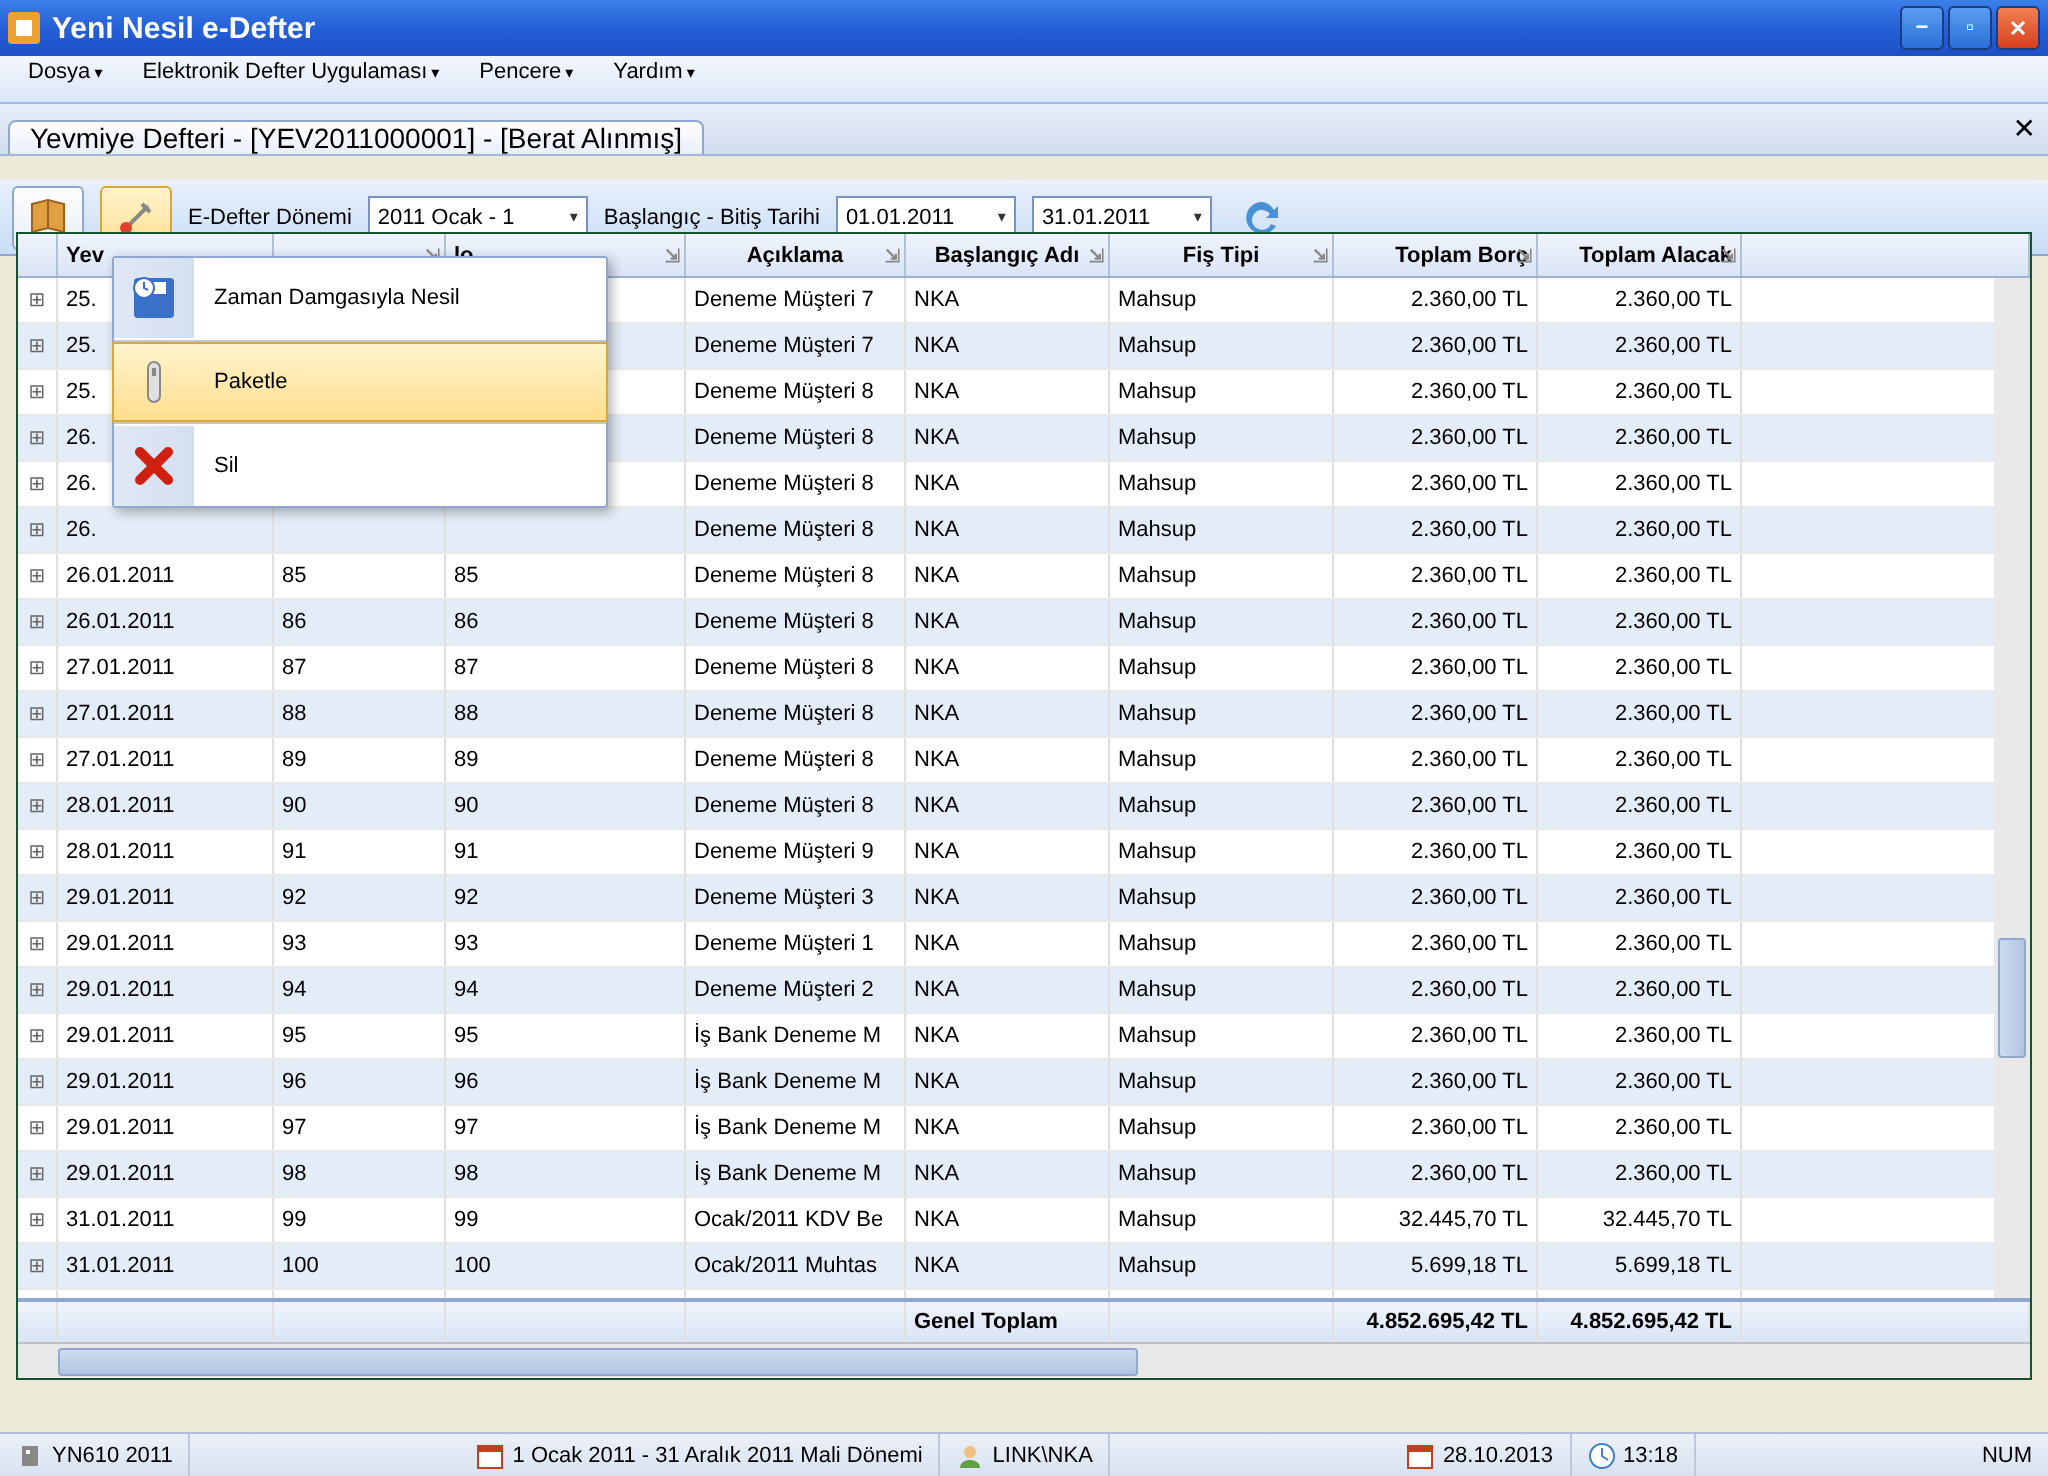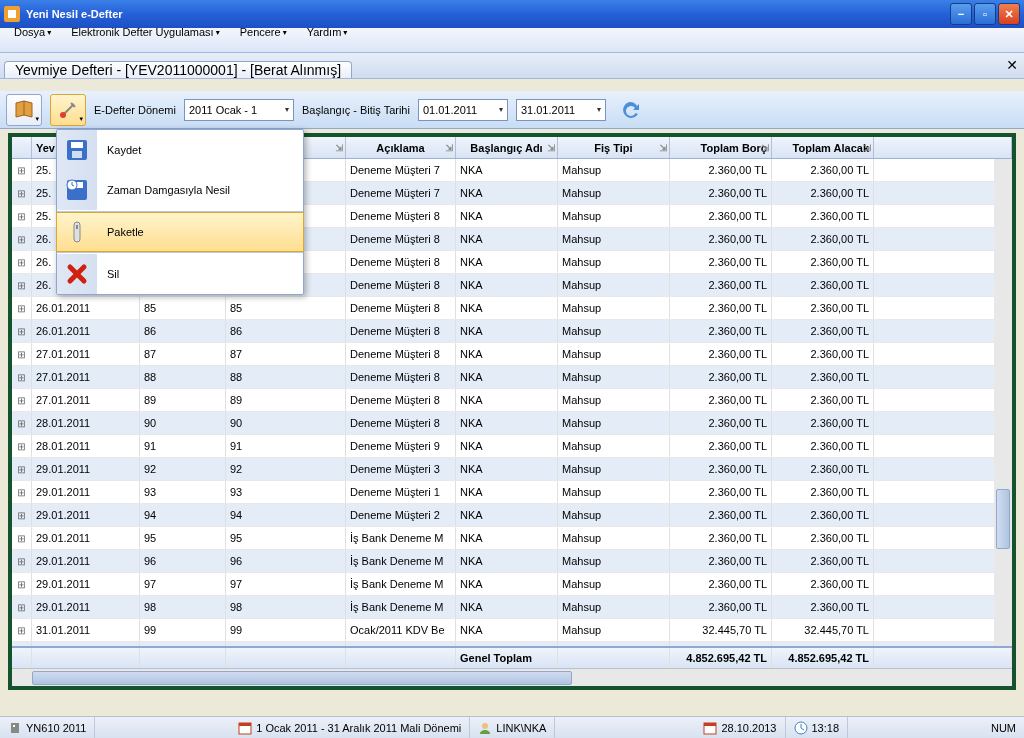--- a/index.html
+++ b/index.html
@@ -1,28 +1,28 @@
 <!DOCTYPE html>
 <html><head>
 <meta charset="utf-8">
 <style>
 * { box-sizing: border-box; margin: 0; padding: 0; }
 body { font-family: Tahoma, Arial, sans-serif; font-size: 11px; background: #ece9d8; width: 1024px; height: 738px; overflow: hidden; }
 
 
 .titlebar { height: 28px; background: linear-gradient(to bottom, #3a80e8, #2560d8, #1d4fc5); display: flex; align-items: center; padding: 0 4px; color: white; }
 .titlebar-icon { width: 16px; height: 16px; margin-right: 6px; }
-.titlebar-text { flex: 1; font-weight: bold; font-size: 11px; }
+.titlebar-text { flex: 1; font-weight: bold; font-size: 15px; }
 .win-btns { display: flex; gap: 2px; }
 .win-btn { width: 22px; height: 22px; border: 1px solid #1a3d80; border-radius: 3px; display: flex; align-items: center; justify-content: center; font-weight: bold; cursor: pointer; color: white; }
 .win-btn.min, .win-btn.max { background: linear-gradient(to bottom, #5a9ef0, #2a6ed8); }
 .win-btn.close { background: linear-gradient(to bottom, #f08050, #d84020); }
 
 
-.menubar { height: 24px; background: linear-gradient(to bottom, #f4f6fb, #dbe6f8); border-bottom: 1px solid #a0b8e0; display: flex; align-items: flex-end; padding: 12px 6px; gap: 4px; }
+.menubar { height: 24px; background: linear-gradient(to bottom, #f4f6fb, #dbe6f8); border-bottom: 1px solid #a0b8e0; display: flex; align-items: flex-start; padding: 0 6px; gap: 4px; }
 .menu-item { padding: 2px 8px; cursor: pointer; display: flex; align-items: center; gap: 2px; }
 .chev { font-size: 8px; }
 
 
 .tabstrip { height: 26px; background: linear-gradient(to bottom, #e8eef8, #d0dcf0); border-bottom: 1px solid #a0b8e0; display: flex; align-items: flex-end; padding: 0 4px; position: relative; }
 .tab { background: linear-gradient(to bottom, #fff, #e8eef8); border: 1px solid #90a8d0; border-bottom: none; border-radius: 4px 4px 0 0; padding: 0 10px; font-size: 14px; }
 .tab-close { position: absolute; right: 6px; top: 4px; font-size: 14px; cursor: pointer; }
 
 
 .toolbar { height: 38px; background: linear-gradient(to bottom, #e8f0fc, #c8ddf5); border-bottom: 1px solid #90a8d0; display: flex; align-items: center; padding: 0 6px; gap: 8px; position: relative; margin-top: 12px; }
@@ -36,21 +36,21 @@
 
 .dropdown-menu { position: absolute; top: 38px; left: 56px; width: 248px; background: #fff; border: 1px solid #90a8d0; border-radius: 2px; box-shadow: 2px 2px 6px rgba(0,0,0,0.3); z-index: 100; }
 .dd-item { display: flex; align-items: center; height: 40px; cursor: pointer; }
 .dd-item .dd-iconbox { width: 40px; height: 40px; background: linear-gradient(to right, #e0e8f5, #d4dff0); display: flex; align-items: center; justify-content: center; }
 .dd-item .dd-text { padding: 0 10px; flex: 1; }
 .dd-item.hover { background: linear-gradient(to bottom, #fff4cc, #ffde90); border: 1px solid #d8a830; margin: -1px; }
 .dd-item.hover .dd-iconbox { background: transparent; }
 .dd-sep { height: 1px; background: #c0c8d8; margin: 1px 0; }
 
 
-.grid-wrap { position: absolute; top: 116px; left: 8px; right: 8px; bottom: 48px; background: #7f1d1d; border: 4px solid #14532d; overflow: hidden; margin-top: 17px; }
+.grid-wrap { position: absolute; top: 116px; left: 8px; right: 8px; bottom: 48px; background: #7f1d1d; border: 1px solid #14532d; overflow: hidden; }
 .grid-header { display: flex; background: linear-gradient(to bottom, #f0f4fb, #d8e4f5); border-bottom: 1px solid #a0b0d0; height: 22px; }
 .gh-cell { border-right: 1px solid #b0c0d8; display: flex; align-items: center; padding: 0 4px; font-weight: bold; font-size: 11px; position: relative; cursor: pointer; }
 .gh-pin { font-size: 9px; color: #888; position: absolute; right: 2px; }
 .grid-body { overflow: hidden; }
 .grid-row { display: flex; height: 23px; align-items: center; border-bottom: 1px solid #e8e8e8; }
 .grid-row.alt { background: #e4ecf7; }
 .grid-row.odd { background: #fff; }
 .gc { border-right: 1px solid #e0e0e0; padding: 0 4px; height: 100%; display: flex; align-items: center; overflow: hidden; white-space: nowrap; }
 .gc.num { justify-content: flex-end; }
 .exp { width: 20px; justify-content: center; color: #666; font-size: 10px; cursor: pointer; }
@@ -153,30 +153,20 @@
         <path d="M14 6a8 8 0 0 1 7 4l2-2v6h-6l2-2a5 5 0 1 0 .5 5l2.5 1A8 8 0 1 1 14 6z" fill="#4a90d8"></path>
       </svg>
   </div>
 
   <div class="dropdown-menu">
     <div class="dd-item">
       <div class="dd-iconbox">
           <svg width="26" height="26" viewBox="0 0 26 26">
             <rect x="3" y="3" width="20" height="20" rx="2" fill="#3a70c8"></rect>
             <rect x="7" y="5" width="12" height="6" fill="#fff"></rect>
-            <rect x="8" y="14" width="10" height="7" fill="#d0dcf0"></rect>
-          </svg>
-        </div>
-      <div class="dd-text">Kaydet</div>
-    </div>
-    <div class="dd-item">
-      <div class="dd-iconbox">
-          <svg width="26" height="26" viewBox="0 0 26 26">
-            <rect x="3" y="3" width="20" height="20" rx="2" fill="#3a70c8"></rect>
-            <rect x="7" y="5" width="12" height="6" fill="#fff"></rect>
             <circle cx="8" cy="8" r="5" fill="#fff" stroke="#3a70c8"></circle>
             <path d="M8 5v3l2 1" stroke="#3a70c8" fill="none"></path>
           </svg>
         </div>
       <div class="dd-text">Zaman Damgasıyla Nesil</div>
     </div>
     <div class="dd-sep"></div>
     <div class="dd-item hover">
       <div class="dd-iconbox">
           <svg width="26" height="26" viewBox="0 0 26 26">

